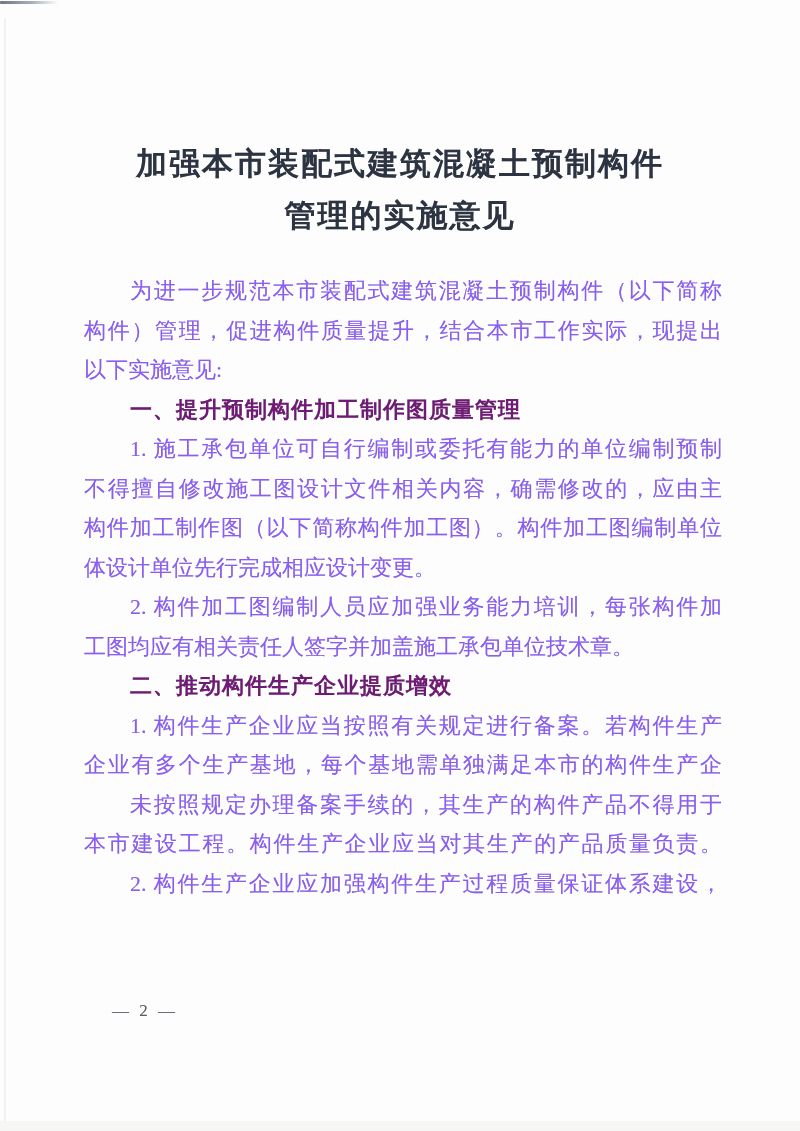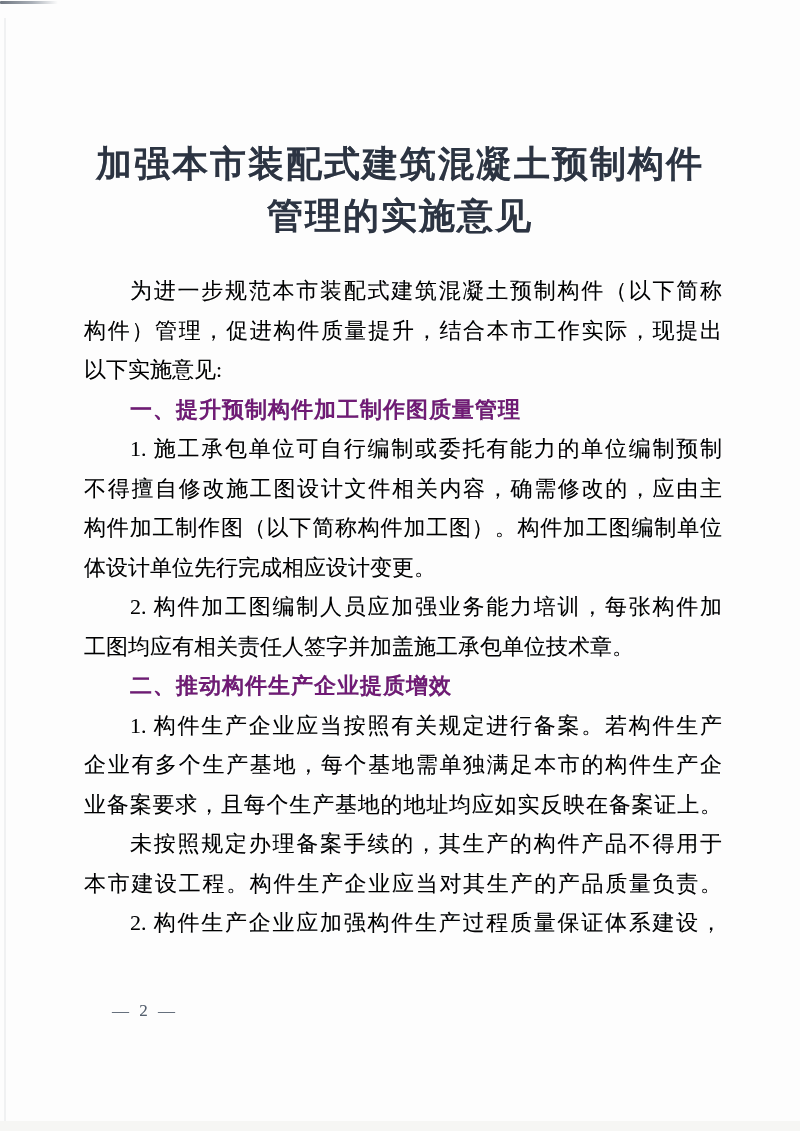--- a/index.html
+++ b/index.html
@@ -22,31 +22,31 @@
     background: rgba(90,100,110,0.08);
   }
   .scan-edge-bottom {
     position: absolute; bottom: 0; left: 0; width: 800px; height: 10px;
     background: #f6f6f4;
   }
   .doc-title {
     position: absolute; top: 138px; left: 0; width: 100%;
     margin: 0; padding: 0;
     text-align: center;
-    font-size: 36px; line-height: 52px; font-weight: 700;
+    font-size: 31px; line-height: 52px; font-weight: 700;
     letter-spacing: 2px;
     color: #2c3442;
     text-shadow: 0 0 0.5px rgba(44,52,66,0.4);
   }
   .doc-body {
     position: absolute; top: 271px; left: 84px; width: 638px;
   }
   .line {
     font-size: 22px; line-height: 39.5px; height: 39.5px;
-    color: #000000;
+    color: #8b5cf6;
     text-align: justify;
     text-shadow: 0 0 0.6px rgba(69,80,95,0.35);
   }
   .line.full { text-align-last: justify; }
   .line.indent { text-indent: 46px; }
   .line.heading {
     font-family: "Liberation Sans", "DejaVu Sans", sans-serif;
     font-weight: 700;
     color: #701a75;
     letter-spacing: 1px;
@@ -80,20 +80,19 @@
       <div class="line indent heading">一、提升预制构件加工制作图质量管理</div>
       <div class="line full indent">1. 施工承包单位可自行编制或委托有能力的单位编制预制</div>
       <div class="line full">不得擅自修改施工图设计文件相关内容，确需修改的，应由主</div>
       <div class="line full">构件加工制作图（以下简称构件加工图）。构件加工图编制单位</div>
       <div class="line">体设计单位先行完成相应设计变更。</div>
       <div class="line full indent">2. 构件加工图编制人员应加强业务能力培训，每张构件加</div>
       <div class="line">工图均应有相关责任人签字并加盖施工承包单位技术章。</div>
       <div class="line indent heading">二、推动构件生产企业提质增效</div>
       <div class="line full indent">1. 构件生产企业应当按照有关规定进行备案。若构件生产</div>
       <div class="line full">企业有多个生产基地，每个基地需单独满足本市的构件生产企</div>
-      <div class="line full">业备案要求，且每个生产基地的地址均应如实反映在备案证上。</div>
       <div class="line full indent">未按照规定办理备案手续的，其生产的构件产品不得用于</div>
       <div class="line full">本市建设工程。构件生产企业应当对其生产的产品质量负责。</div>
       <div class="line full indent">2. 构件生产企业应加强构件生产过程质量保证体系建设，</div>
     </div>
 
   <div class="page-number">— 2 —</div>
 </div>
 
 </body></html>

